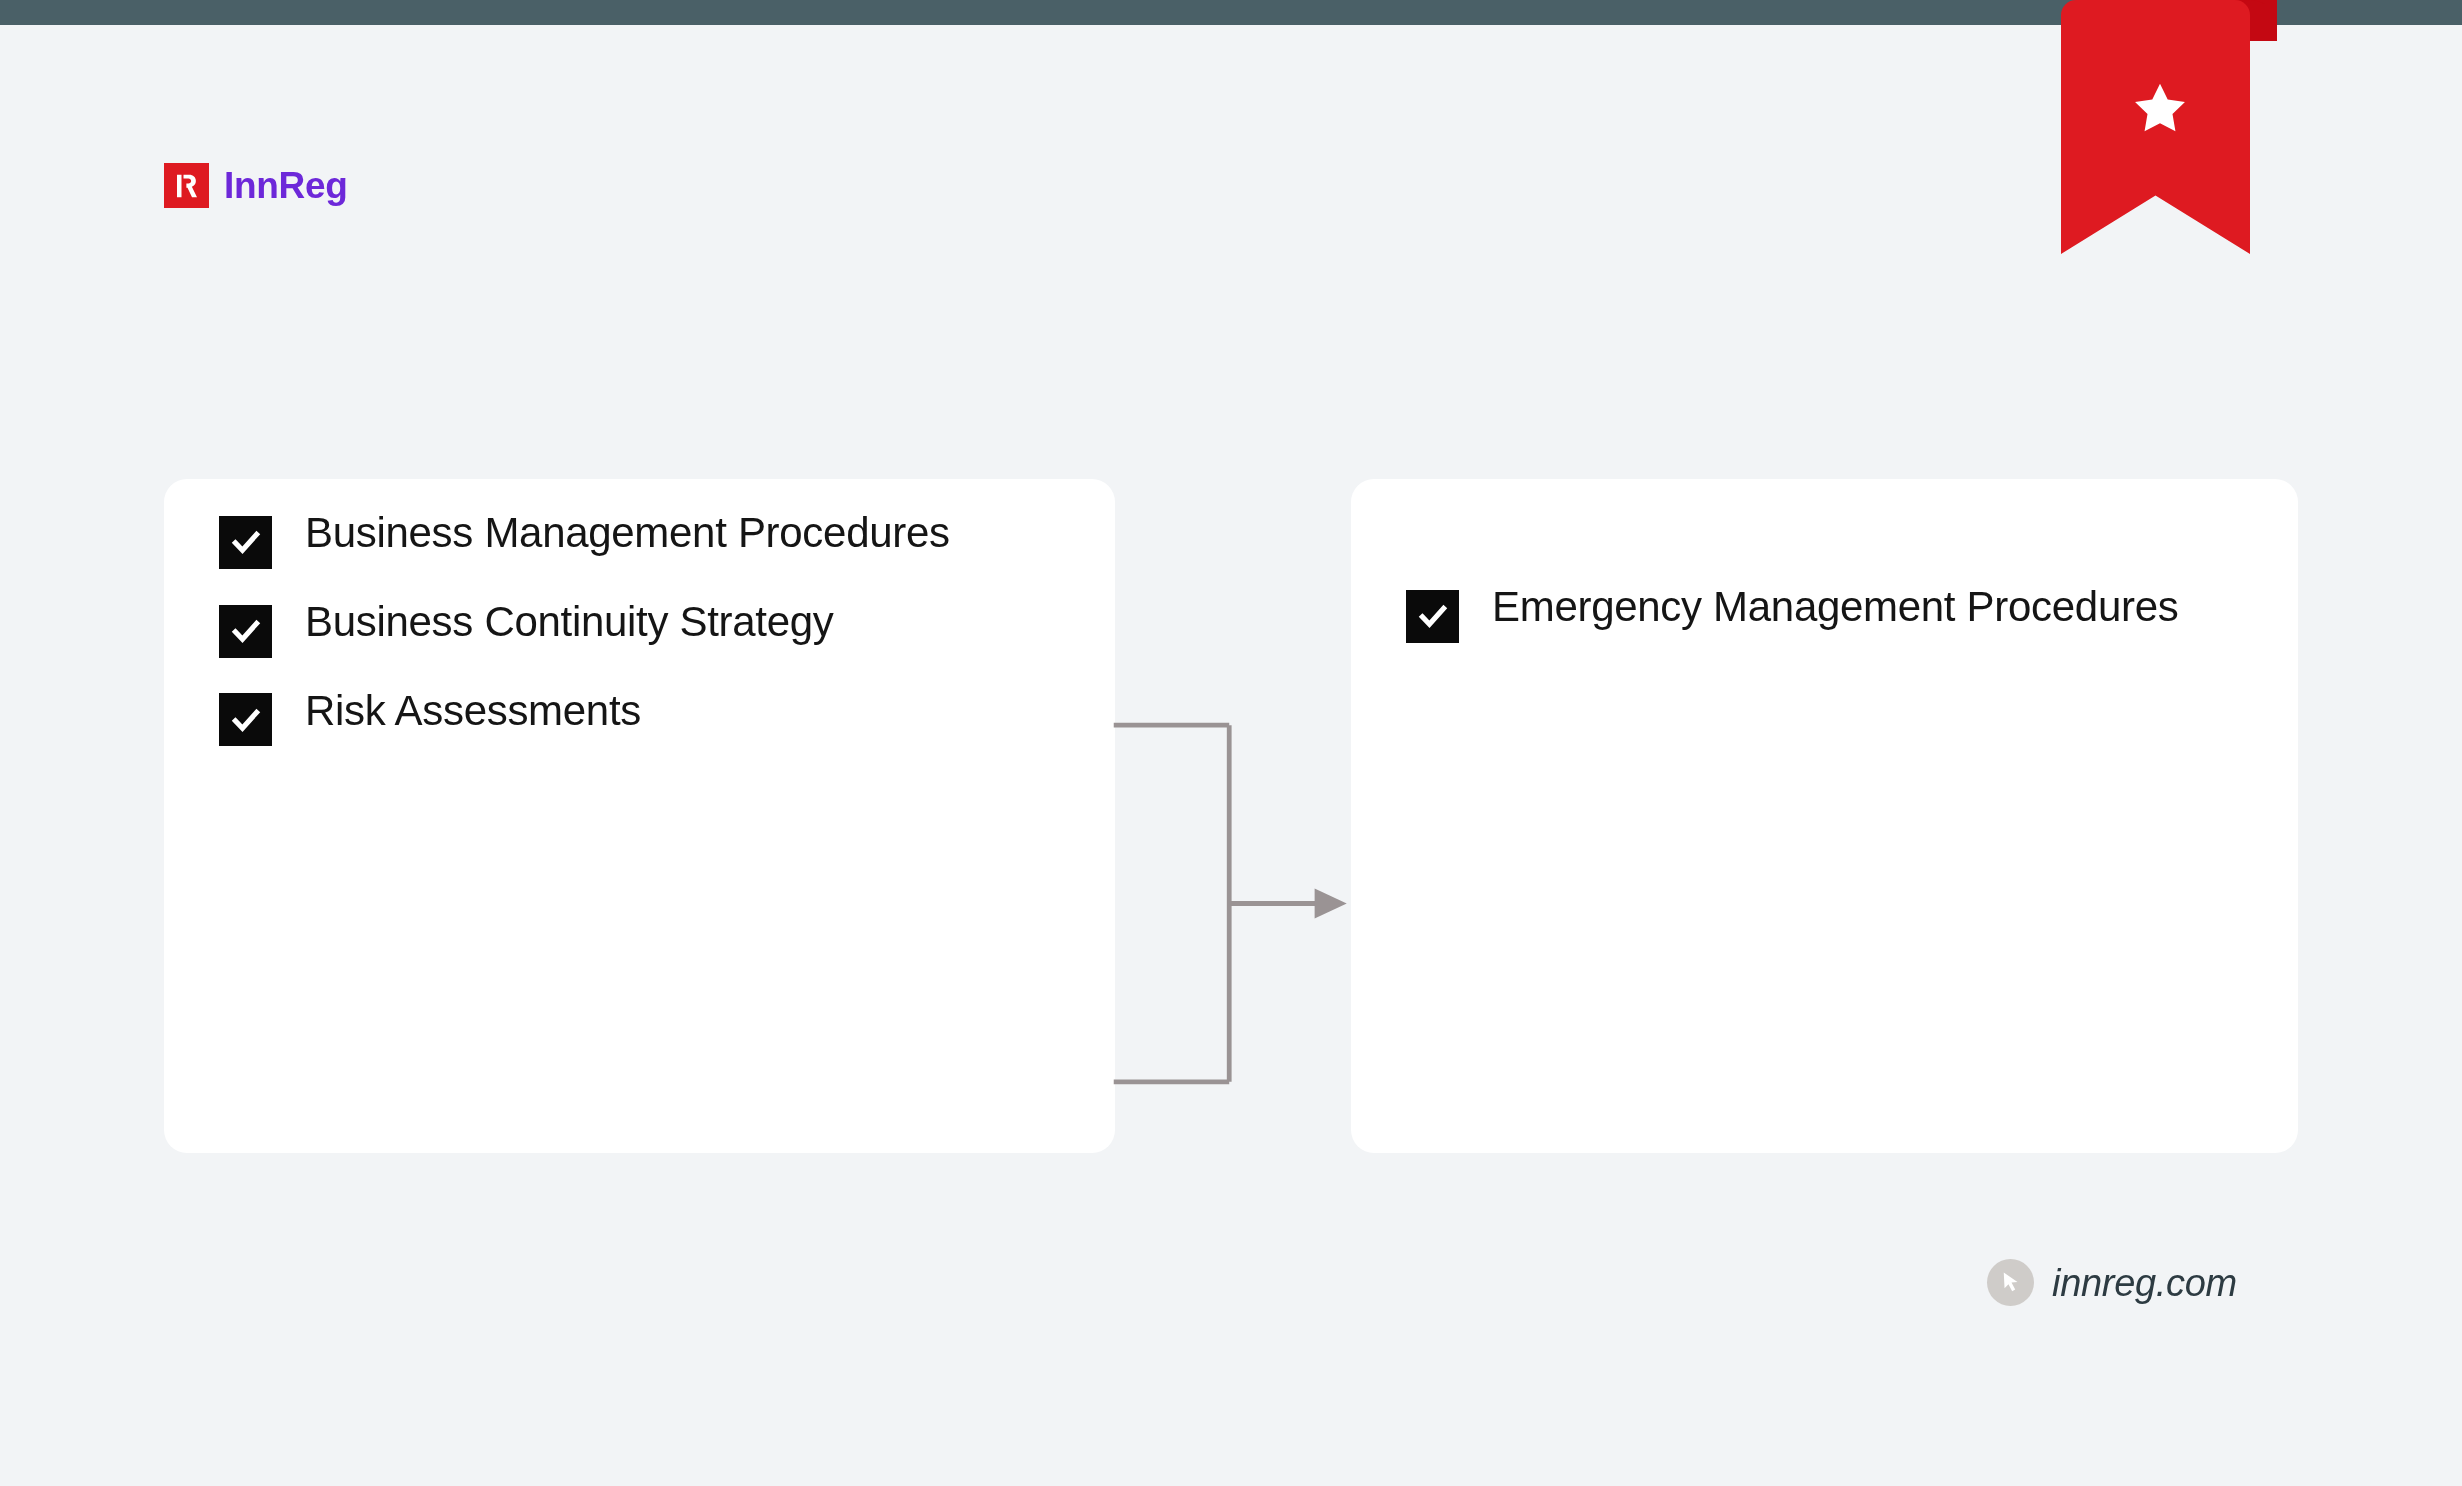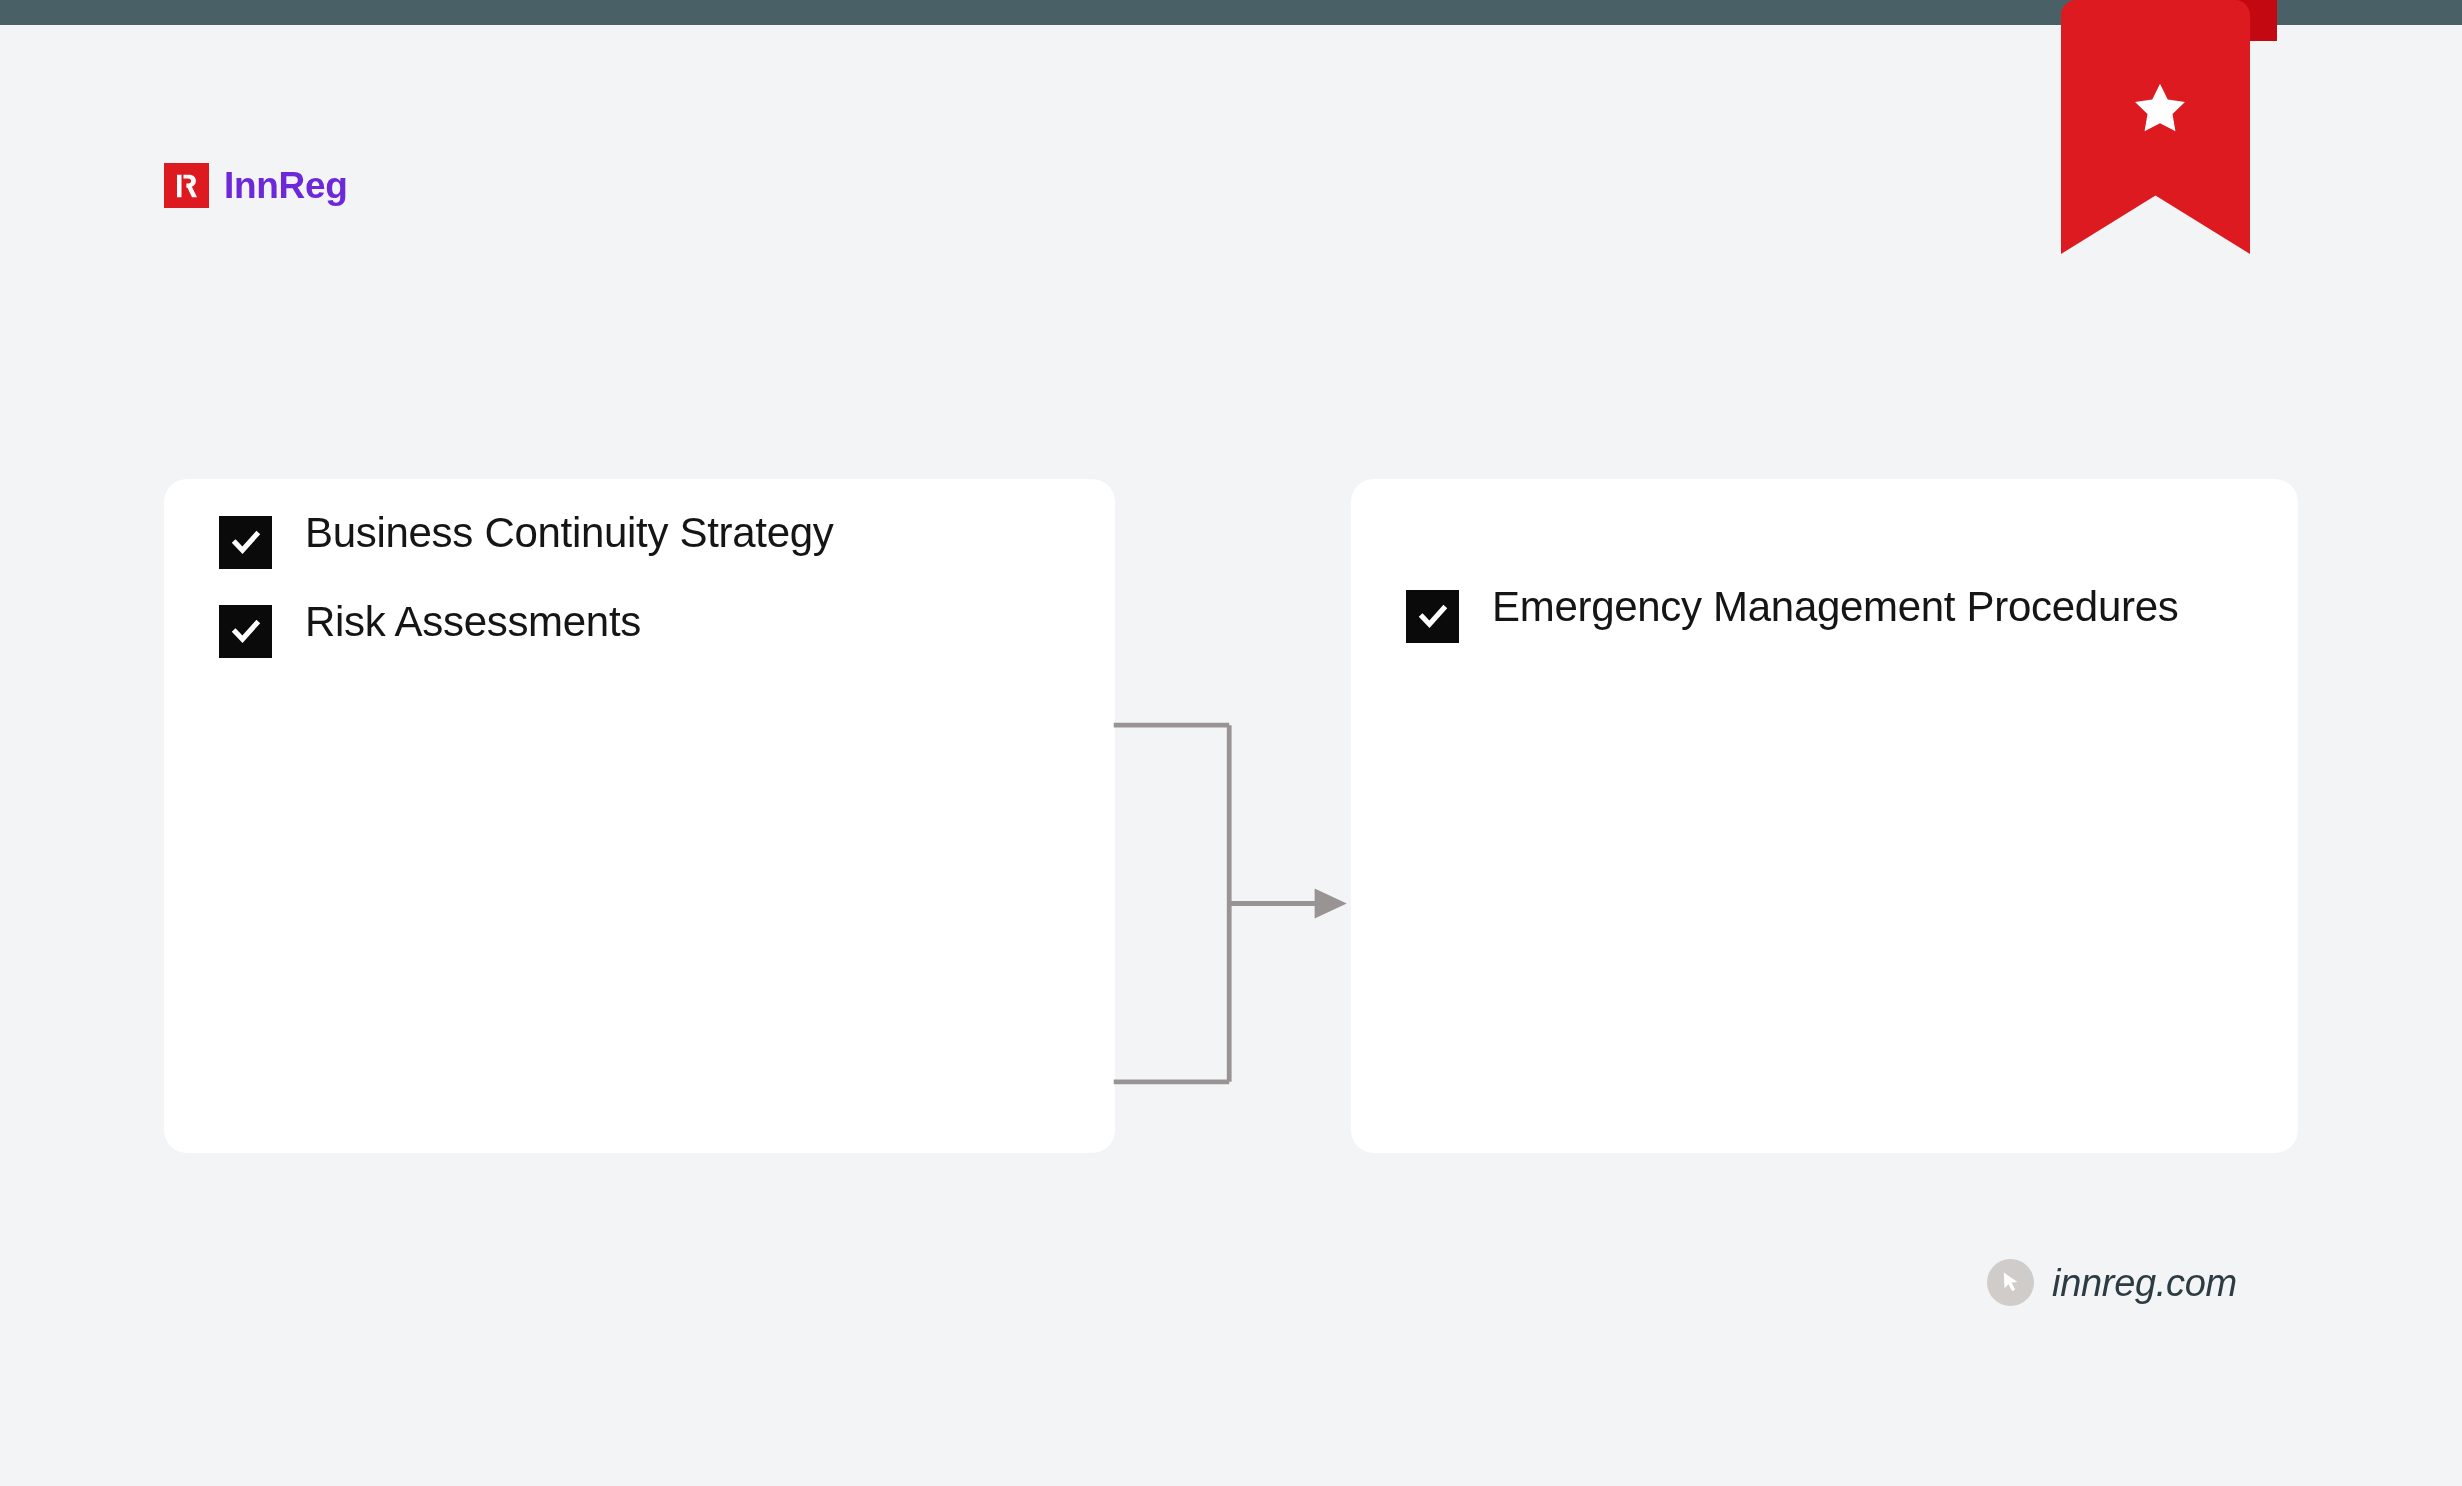--- a/index.html
+++ b/index.html
@@ -133,20 +133,28 @@
       <path fill="#ffffff" d="M4 3h3.6v18H4V3z"></path>
       <path fill="#ffffff" d="M9.2 3h4.5c3.2 0 5.4 2 5.4 4.9 0 2.2-1.2 3.9-3.2 4.6L20 21h-4l-3.6-7.6h-.9V10h1.6c1.3 0 2.2-.8 2.2-2s-.9-2-2.2-2H9.2V3z"></path>
     </svg>
   </div>
   <div class="brand-name">InnReg</div>
 </div>
 
 <div class="card card-bcp">
   <div class="card-body">
 
+    <div class="check-item">
+      <div class="checkbox">
+        <svg class="check-glyph" viewBox="0 0 24 24">
+          <path fill="none" stroke="#ffffff" stroke-width="3.6" stroke-linecap="square" d="M4.5 12.6l5 5.2L19.5 6.6"></path>
+        </svg>
+      </div>
+      <div class="check-label">Business Management Procedures</div>
+    </div>
 
     <div class="check-item">
       <div class="checkbox">
         <svg class="check-glyph" viewBox="0 0 24 24">
           <path fill="none" stroke="#ffffff" stroke-width="3.6" stroke-linecap="square" d="M4.5 12.6l5 5.2L19.5 6.6"></path>
         </svg>
       </div>
       <div class="check-label">Business Continuity Strategy</div>
     </div>
 

